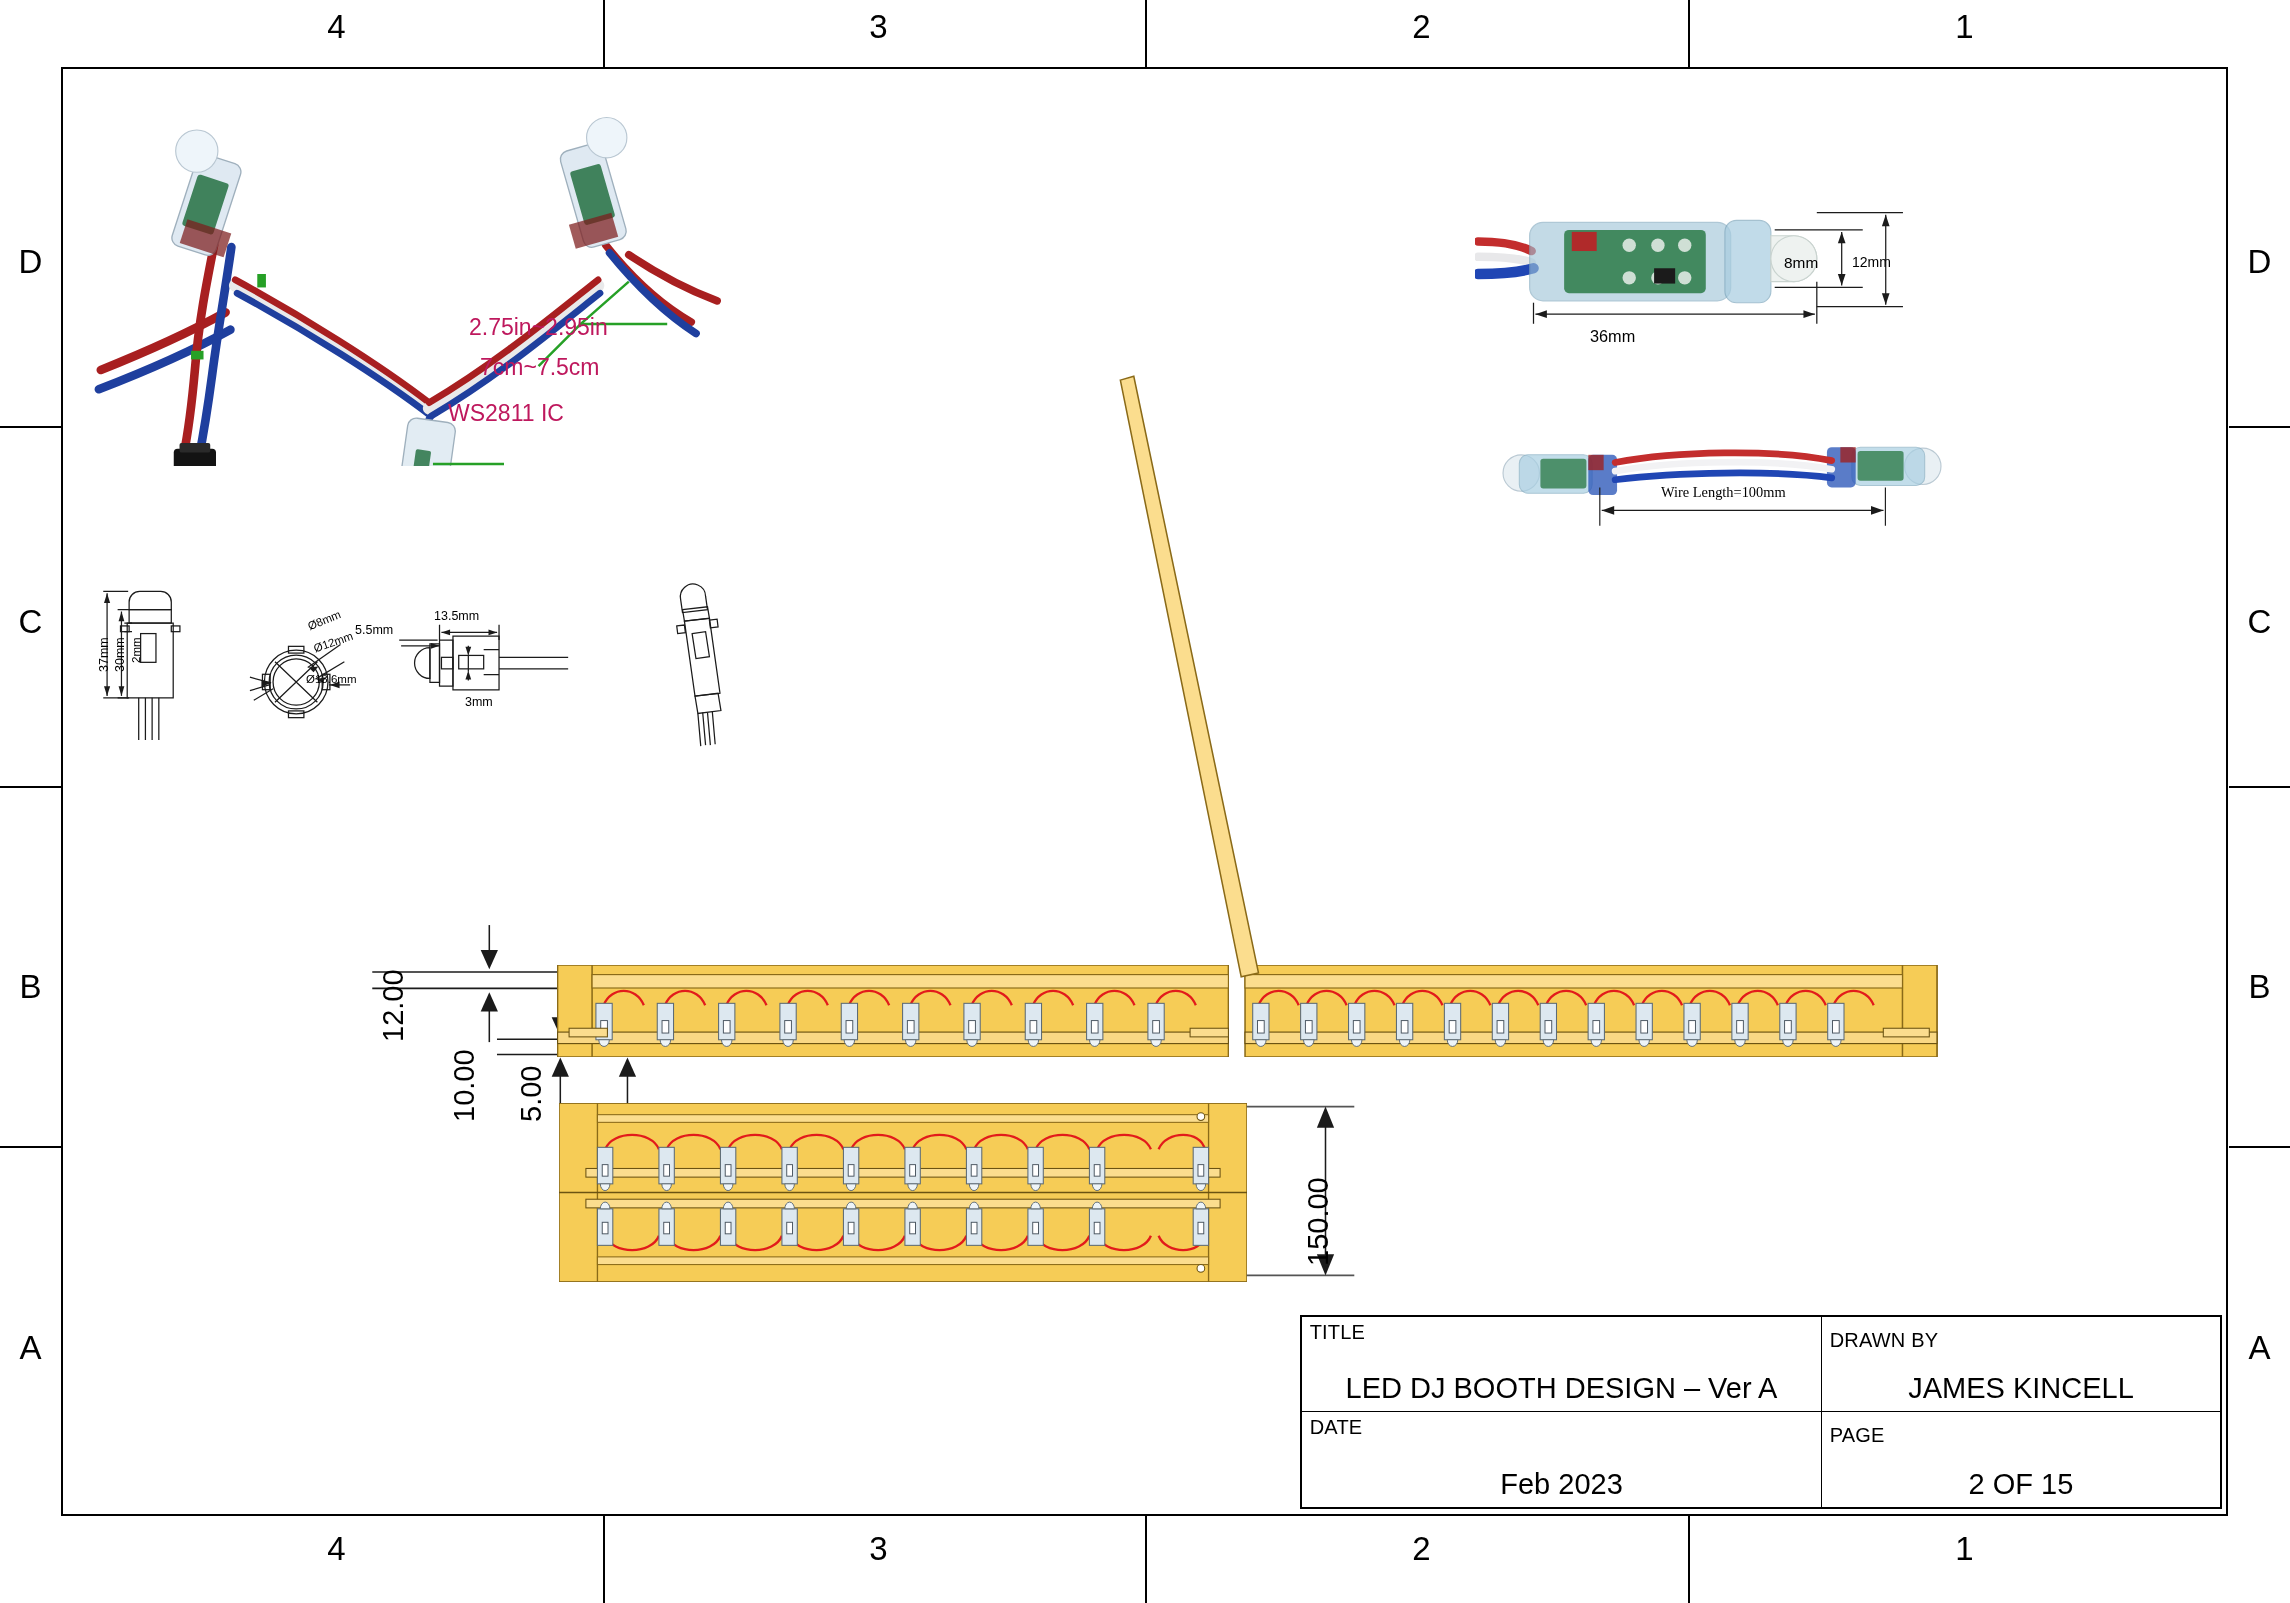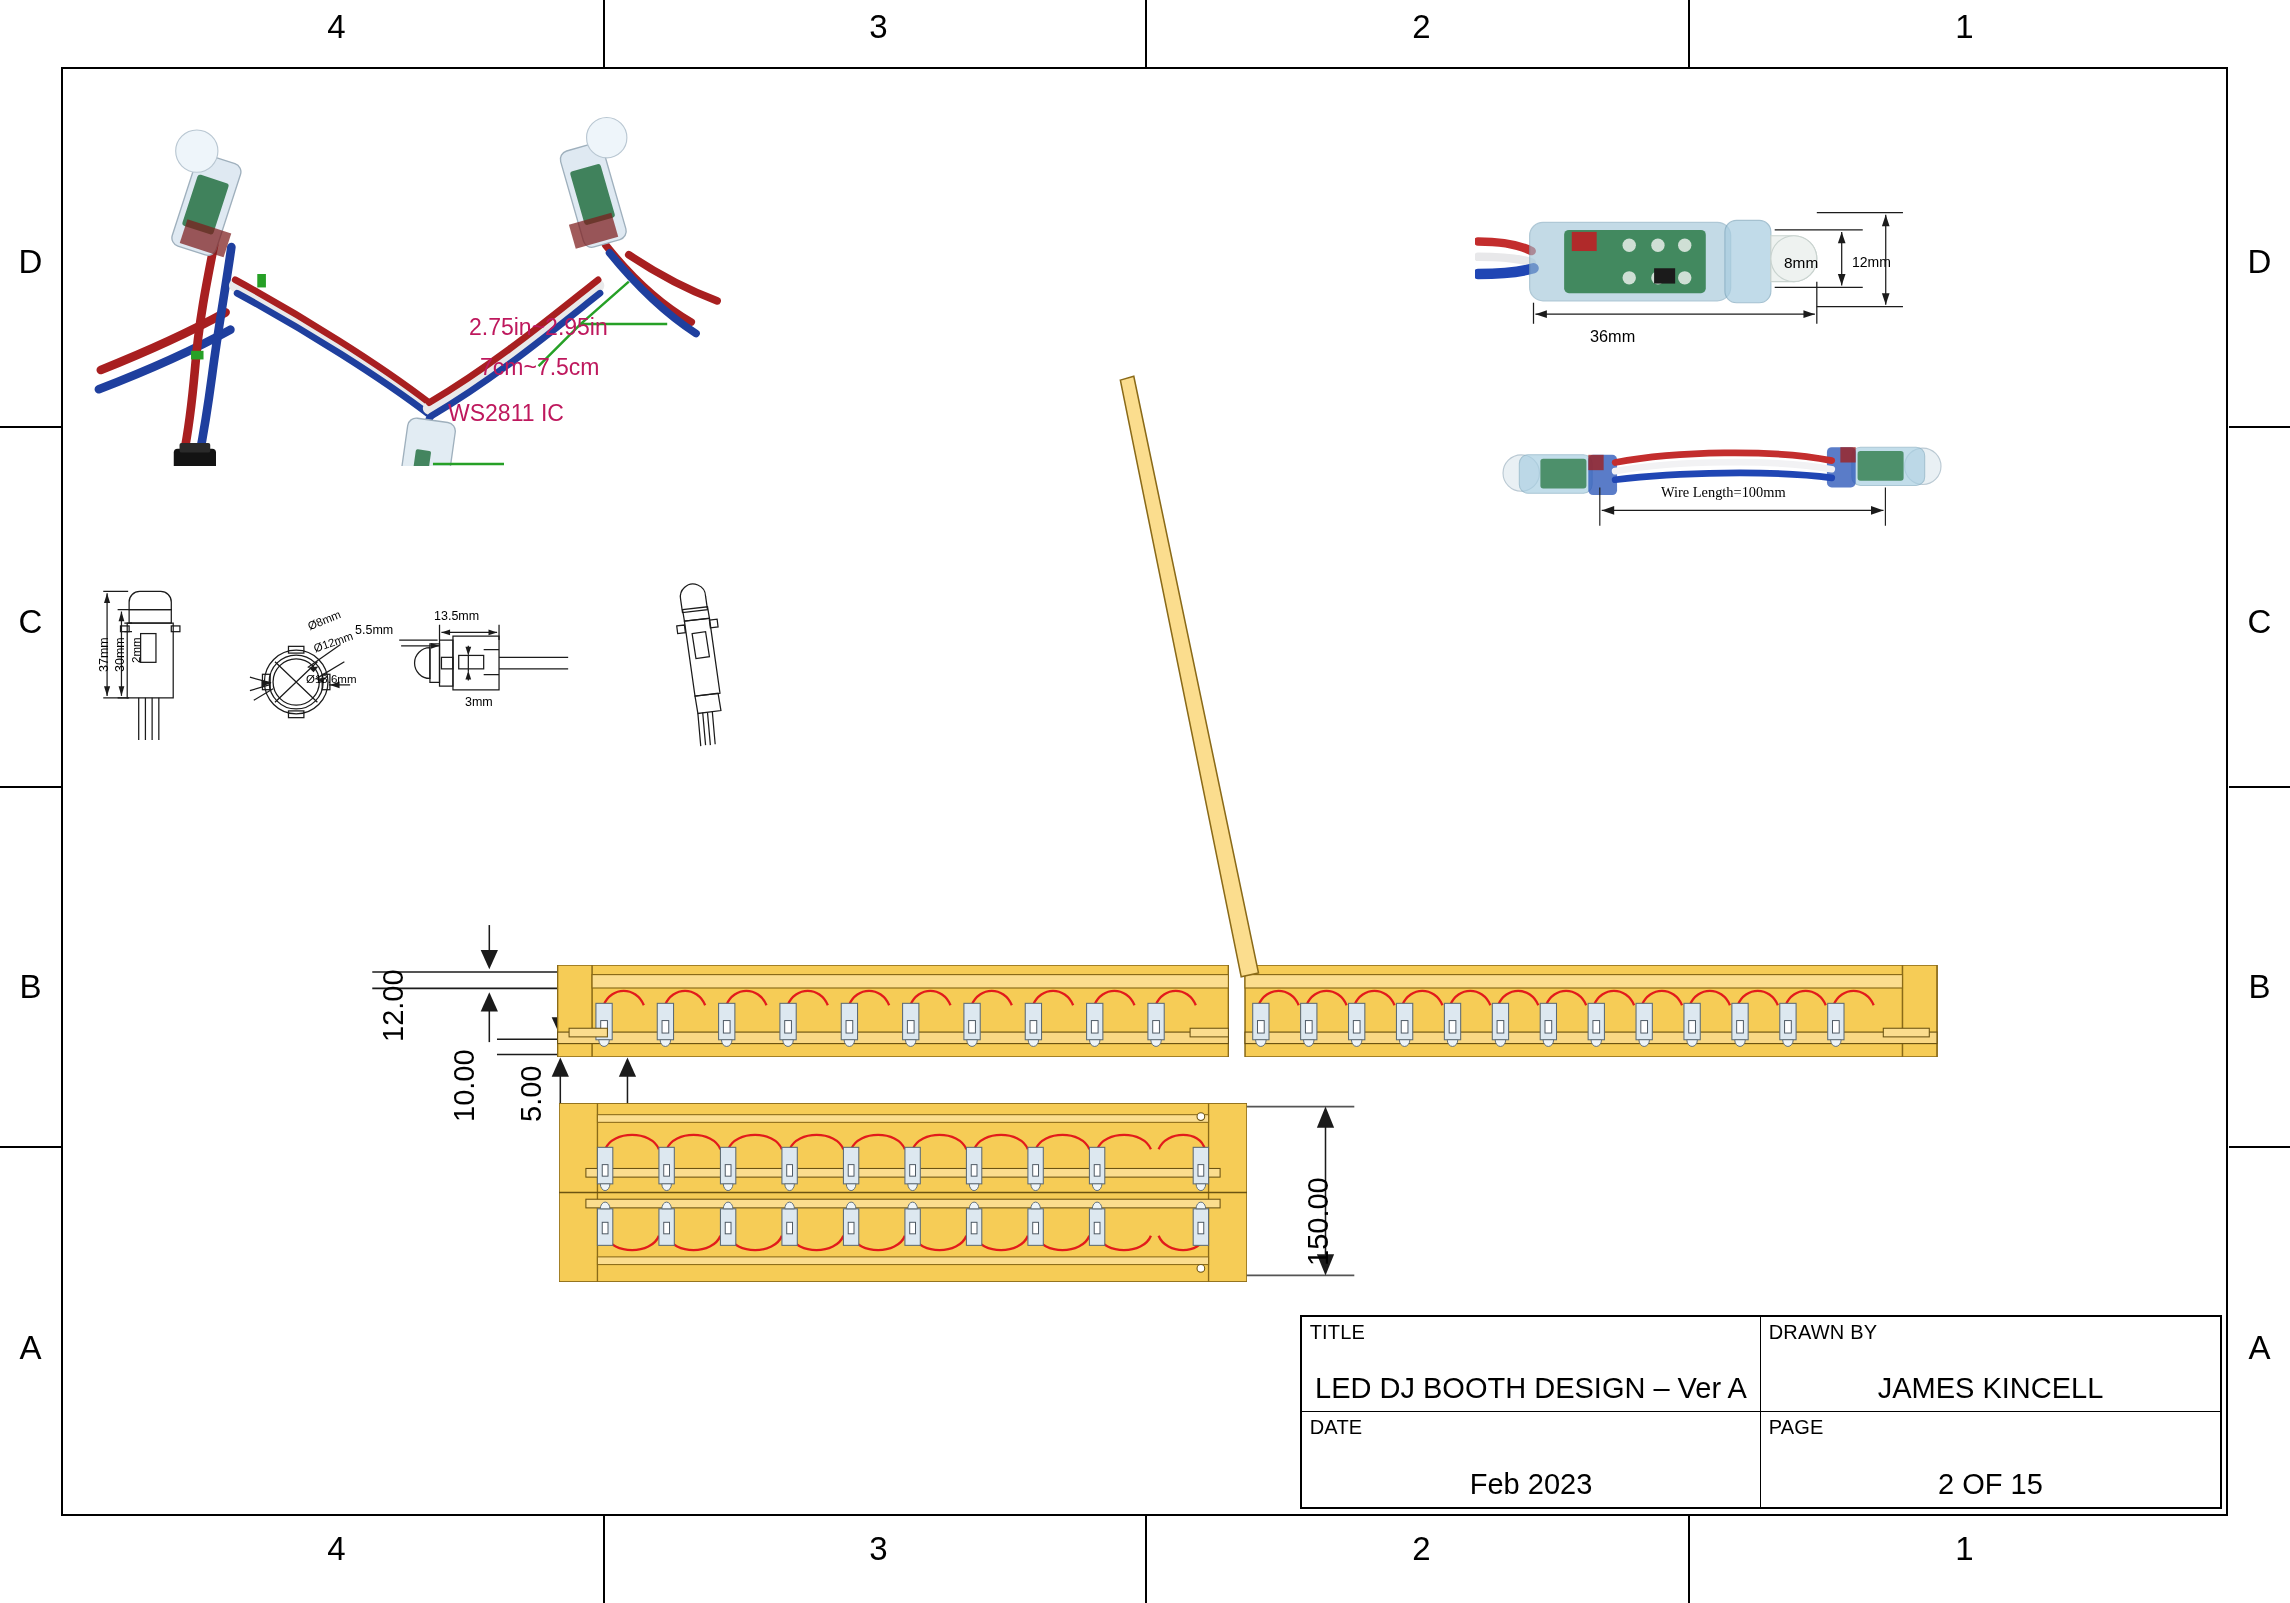--- a/index.html
+++ b/index.html
@@ -8,22 +8,22 @@
   .abs{position:absolute;}
   
   #frame-border{left:61px;top:67px;width:2167px;height:1449px;border:2.9px solid #000;box-sizing:border-box;}
   .zone-label{font-size:33px;color:#000;text-align:center;line-height:1;}
   .tick{background:#000;}
   
   #title-block{left:1300px;top:1315px;width:922px;height:194px;border:2.9px solid #000;box-sizing:border-box;background:#fff;}
   #title-block .tb-row{display:flex;height:50%;box-sizing:border-box;}
   #title-block .tb-row:first-child{border-bottom:1.9px solid #000;}
   #title-block .tb-cell{position:relative;box-sizing:border-box;}
-  #title-block .tb-cell.left{width:459px;border-right:1.9px solid #000;}
-  #title-block .tb-cell.right{flex:1;}
+  #title-block .tb-cell.left{width:520px;border-right:1.9px solid #000;}
+  #title-block .tb-cell.right{flex:1;margin-top:8px;}
   .tb-caption{position:absolute;left:7.7px;top:3.8px;font-size:20px;letter-spacing:0.2px;}
   .tb-value{position:absolute;left:0;right:0;bottom:5.8px;text-align:center;font-size:29px;}
   
   .dim{font-size:12.5px;font-family:"Liberation Sans",sans-serif;white-space:nowrap;}
   .vtext{transform-origin:left top;}
   .dimbig{font-size:29px;white-space:nowrap;}
   
   .photo{position:absolute;}
   .note{font-size:23px;color:#be185d;white-space:nowrap;}
 </style>

